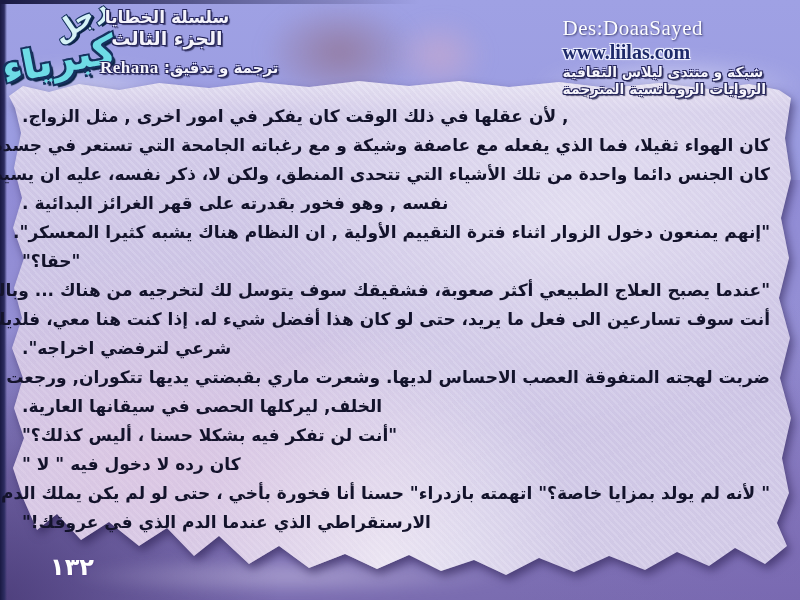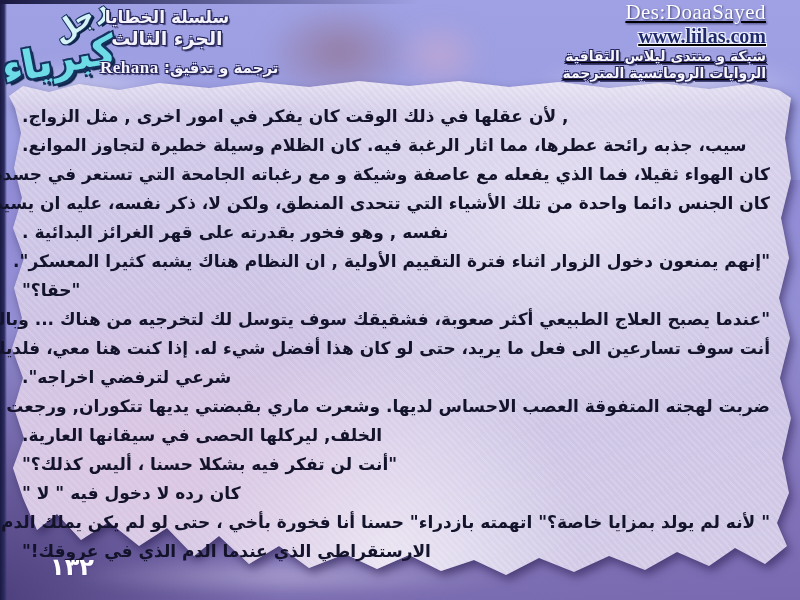--- a/index.html
+++ b/index.html
@@ -55,21 +55,21 @@
   .logo-w2{position:absolute; left:1px; top:36px; font-size:40px; font-weight:bold;
     color:#6edce6; transform:rotate(-11deg); letter-spacing:1px;
     text-shadow:-2px -2px 0 #16325e,2px -2px 0 #16325e,-2px 2px 0 #16325e,2px 2px 0 #16325e,3px 4px 1px #0d2547;}
   .center-head{position:absolute; left:72px; top:6px; width:190px; text-align:center; direction:rtl;
     color:#f4f3fb; font-weight:bold;}
   .series{font-size:17px; line-height:22px;}
   .part{font-size:19px; line-height:20px;}
   .translator{position:absolute; left:100px; top:58px; direction:rtl; color:#f4f3fb;
     font-weight:bold; font-size:15px; white-space:nowrap;}
   .translator .latin{font-family:"Liberation Serif", serif; font-size:17px; letter-spacing:.5px;}
-  .right-head{position:absolute; right:34px; top:0; text-align:right;text-decoration:underline;}
+  .right-head{position:absolute; right:34px; top:16px; text-align:left;}
   .des{font-family:"Liberation Serif", serif; font-size:21px; color:#fdfdff;
     text-shadow:1px 1px 2px rgba(40,40,90,.8); letter-spacing:.5px;}
   .url{font-family:"Liberation Serif", serif; font-weight:bold; font-size:20px; color:#1e2a6a;
     text-shadow:-1px -1px 0 #eef0ff,1px -1px 0 #eef0ff,-1px 1px 0 #eef0ff,1px 1px 0 #eef0ff,0 0 3px #ffffff;}
   .org{direction:rtl; font-weight:bold; font-size:14px; line-height:17px; color:#f6f5fc;}
 
   
   .body-text{position:absolute; right:30px; left:22px; top:102px; direction:rtl;
     text-align:left; color:#13132b; font-weight:bold; font-size:17px; line-height:29px;}
   .body-text .line{white-space:nowrap;}
@@ -108,21 +108,20 @@
 
   <div class="right-head">
     <div class="des">Des:DoaaSayed</div>
     <div class="url">www.liilas.com</div>
     <div class="org outline-dark">شبكة و منتدى ليلاس الثقافية</div>
     <div class="org outline-dark">الروايات الرومانسية المترجمة</div>
   </div>
 
   <div class="body-text">
     <div class="line">, لأن عقلها في ذلك الوقت كان يفكر في  امور اخرى , مثل الزواج.</div>
-    <div class="line">سيب، جذبه رائحة عطرها، مما اثار الرغبة فيه. كان الظلام وسيلة خطيرة لتجاوز الموانع.</div>
     <div class="line">كان الهواء ثقيلا، فما الذي يفعله مع عاصفة وشيكة و مع رغباته الجامحة التي تستعر في جسده.</div>
     <div class="line">كان الجنس دائما واحدة من تلك الأشياء التي تتحدى المنطق، ولكن لا، ذكر نفسه، عليه ان يسيطرعلى</div>
     <div class="line">نفسه , وهو فخور بقدرته على قهر الغرائز البدائية .</div>
     <div class="line">"إنهم يمنعون دخول الزوار اثناء فترة التقييم الأولية , ان النظام هناك يشبه كثيرا المعسكر".</div>
     <div class="line">"حقا؟"</div>
     <div class="line">"عندما يصبح العلاج الطبيعي أكثر صعوبة، فشقيقك سوف يتوسل لك لتخرجيه من هناك ... وبالطبع</div>
     <div class="line">أنت سوف تسارعين الى فعل ما يريد، حتى لو كان هذا أفضل شيء له. إذا كنت هنا معي، فلديك عذر</div>
     <div class="line">شرعي لترفضي اخراجه".</div>
     <div class="line">ضربت لهجته المتفوقة العصب الاحساس لديها.  وشعرت ماري بقبضتي يديها تتكوران, ورجعت الى</div>
     <div class="line">الخلف, ليركلها الحصى في سيقانها العارية.</div>

